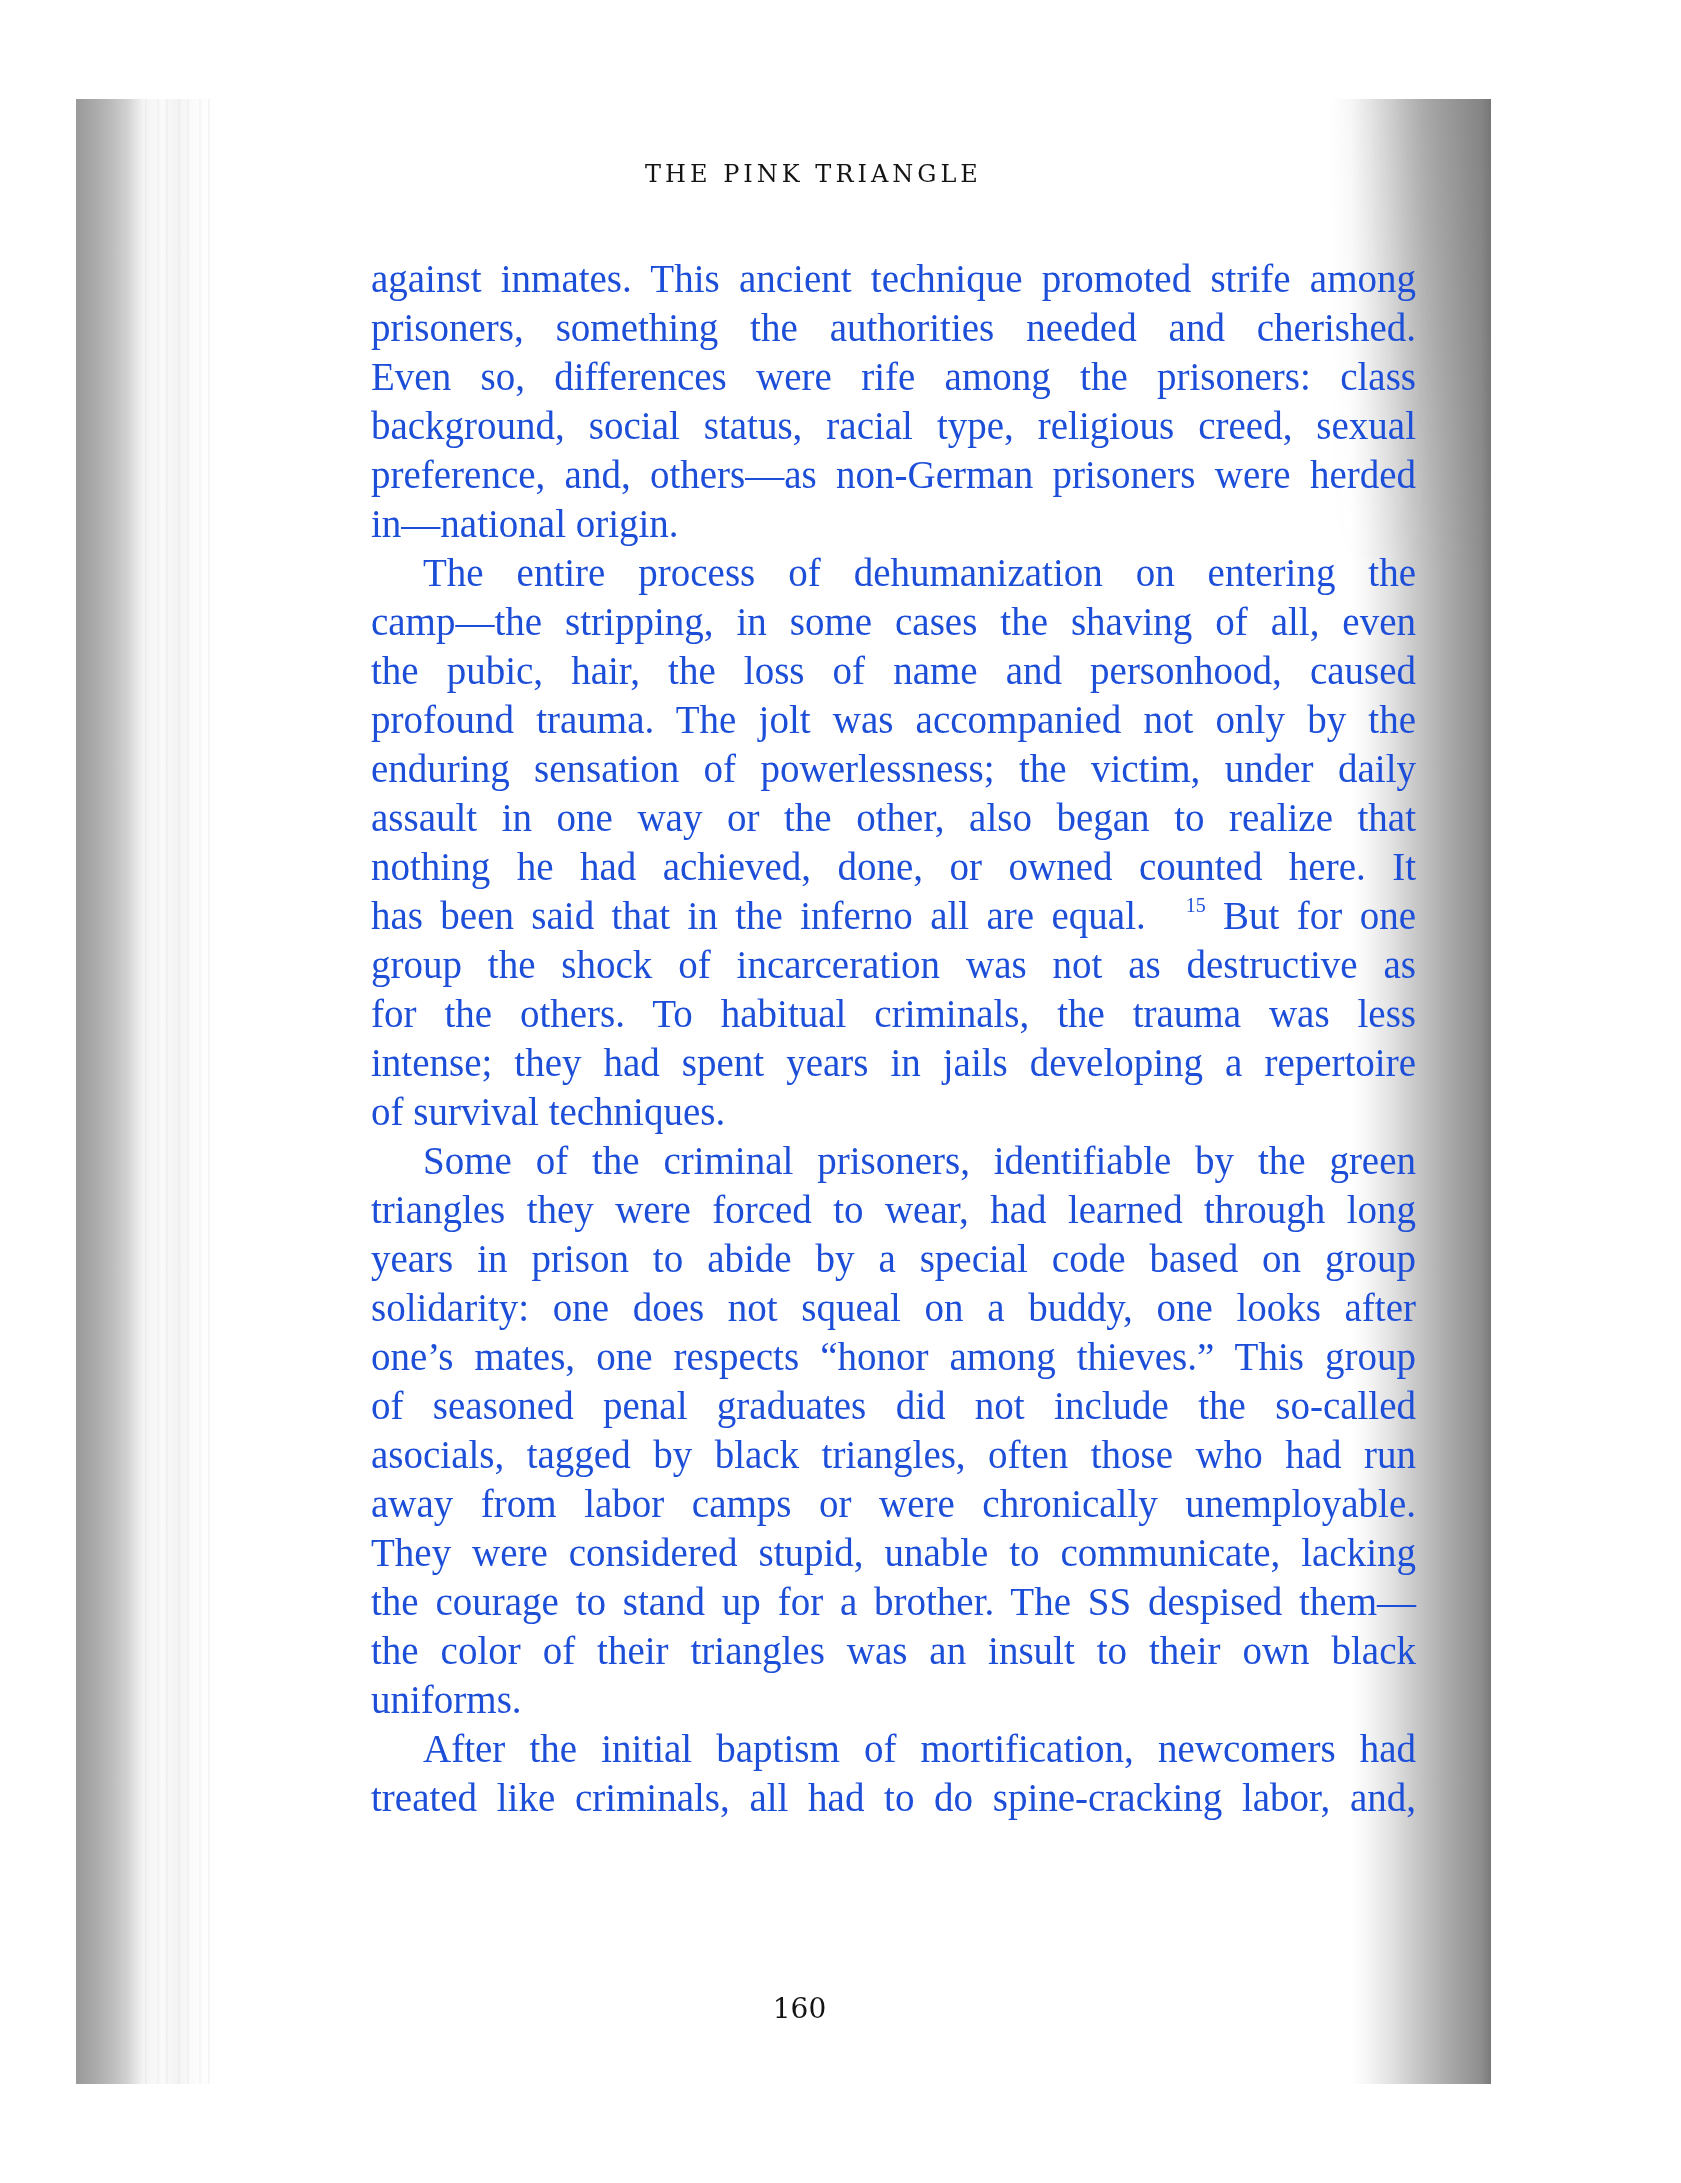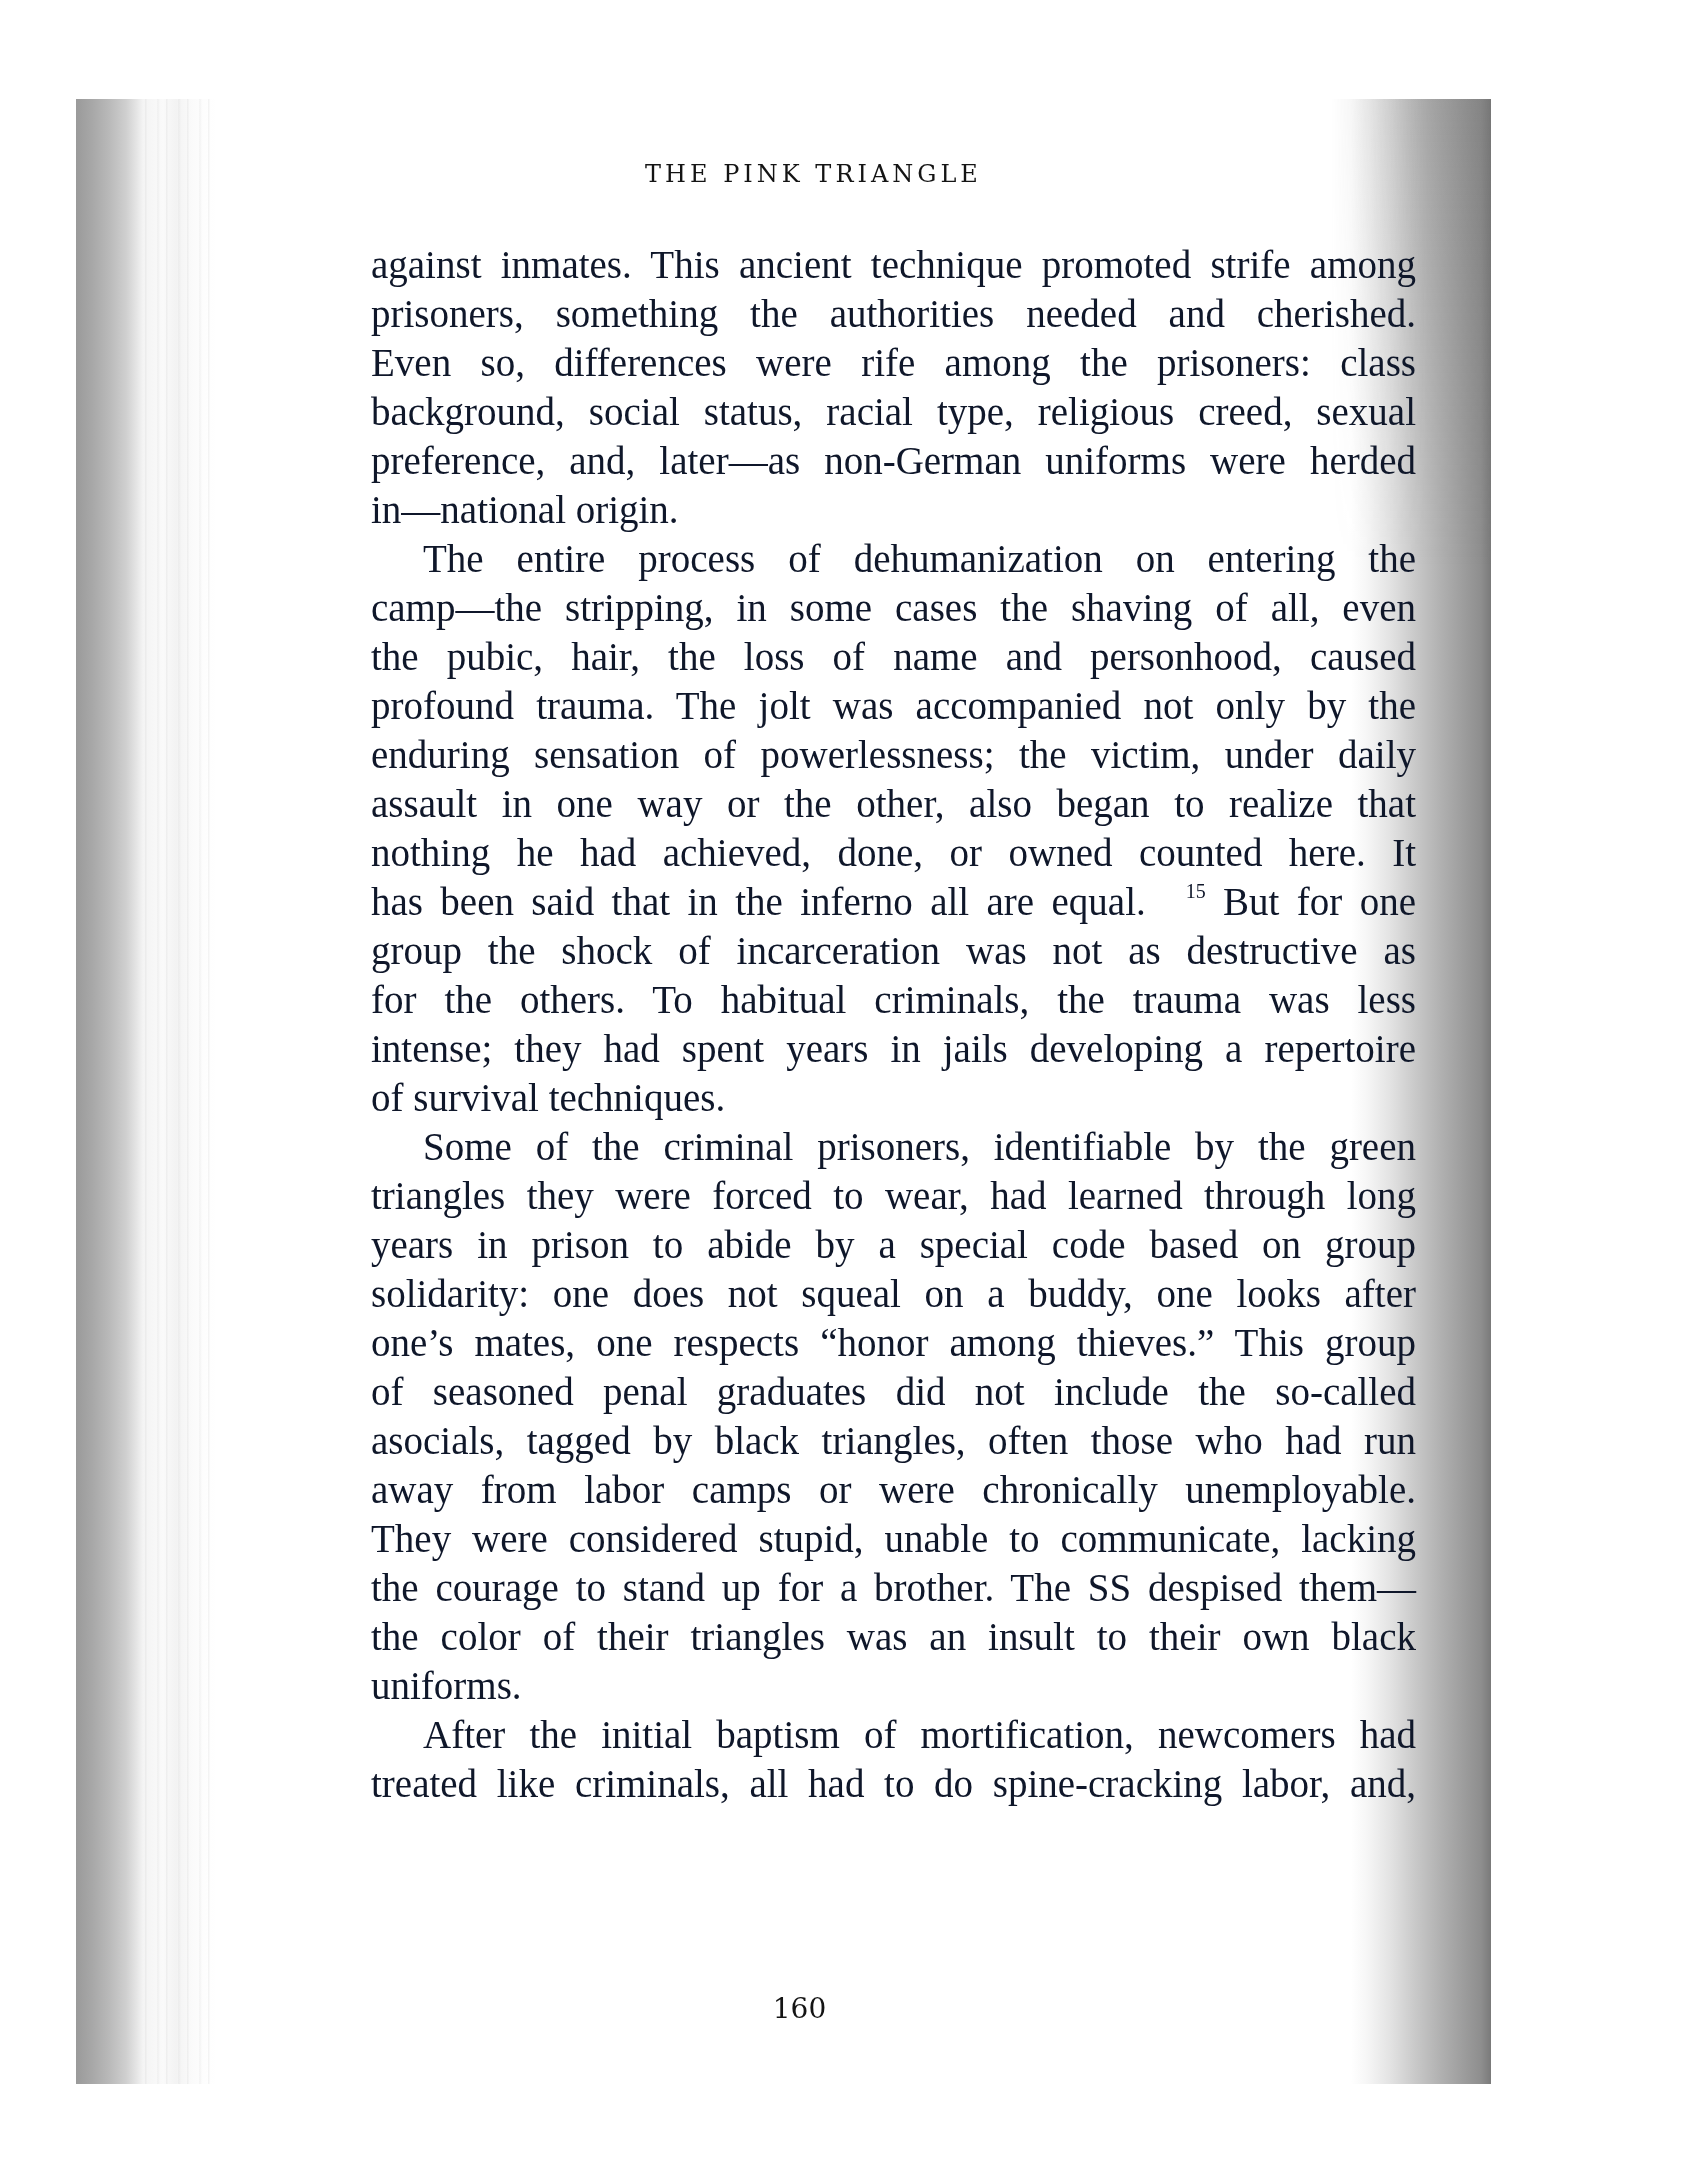--- a/index.html
+++ b/index.html
@@ -74,26 +74,26 @@
     font-family: "DejaVu Serif", serif;
     font-size: 24px;
     letter-spacing: 4px;
     color: #141414;
     padding-left: 60px;
     box-sizing: border-box;
   }
   .text-block {
     position: absolute;
     left: 295px;
-    top: 141px;
+    top: 155px;
     width: 1045px;
     font-family: "Liberation Serif", serif;
     font-size: 39px;
     line-height: 49px;
-    color: #0f172a;
+    color: #1d4ed8;
   }
   .line {
     display: block;
     white-space: nowrap;
     text-align: justify;
     text-align-last: justify;
     height: 49px;
   }
   .line.last {
     text-align: center;
@@ -131,21 +131,21 @@
   <div class="edge-right-top"></div>
 
   <div class="running-head">THE PINK TRIANGLE</div>
 
   <div class="text-block" id="text-block">
       <div>
         <span class="line"><span>against inmates. This ancient technique promoted strife among</span></span>
         <span class="line"><span>prisoners, something the authorities needed and cherished.</span></span>
         <span class="line"><span>Even so, differences were rife among the prisoners: class</span></span>
         <span class="line"><span>background, social status, racial type, religious creed, sexual</span></span>
-        <span class="line"><span>preference, and, later—as non-German uniforms were herded</span></span>
+        <span class="line"><span>preference, and, others—as non-German prisoners were herded</span></span>
         <span class="line last"><span>in—national origin.</span></span>
       </div>
       <div>
         <span class="line indent"><span>The entire process of dehumanization on entering the</span></span>
         <span class="line"><span>camp—the stripping, in some cases the shaving of all, even</span></span>
         <span class="line"><span>the pubic, hair, the loss of name and personhood, caused</span></span>
         <span class="line"><span>profound trauma. The jolt was accompanied not only by the</span></span>
         <span class="line"><span>enduring sensation of powerlessness; the victim, under daily</span></span>
         <span class="line"><span>assault in one way or the other, also began to realize that</span></span>
         <span class="line"><span>nothing he had achieved, done, or owned counted here. It</span></span>

